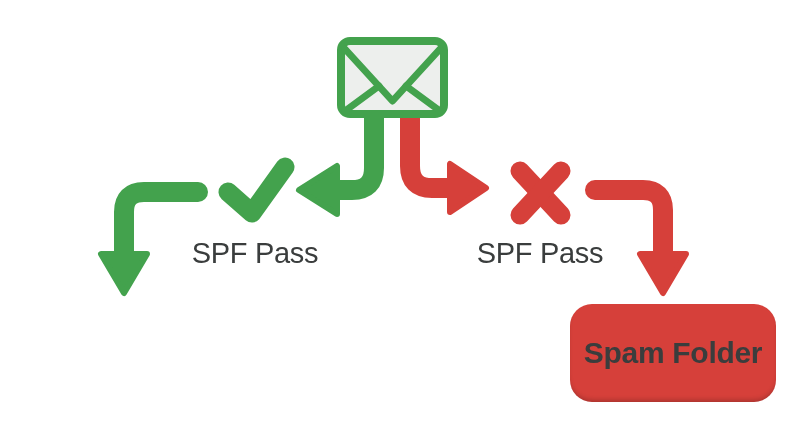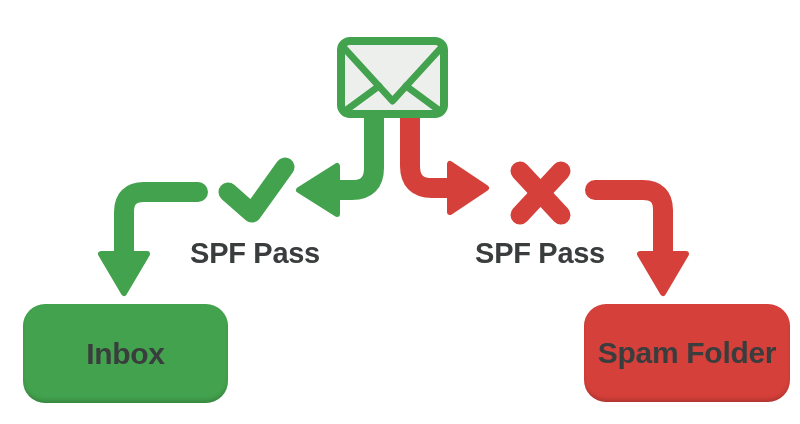--- a/index.html
+++ b/index.html
@@ -62,38 +62,38 @@
     display: flex;
     align-items: center;
     justify-content: center;
     box-shadow: inset 0 -4px 5px -2px rgba(0,0,0,0.22);
   }
   .dest-box.inbox {
     left: 23px; top: 304px; width: 205px; height: 99px;
     background: var(--pass-green);
   }
   .dest-box.spam {
-    left: 584px; top: 304px; width: 206px; height: 98px;
+    left: 570px; top: 304px; width: 206px; height: 98px;
     background: var(--fail-red);
   }
   .dest-label {
     color: var(--label-text);
     font-size: 30px;
     font-weight: 700;
     letter-spacing: -0.3px;
   }
   
   .branch-label {
     position: absolute;
     top: 237px;
     width: 200px;
     text-align: center;
     color: var(--label-text);
     font-size: 29px;
-    font-weight: 700;
+    font-weight: 400;
     letter-spacing: -0.3px;
     white-space: nowrap;
   }
   .branch-label.pass { left: 155px; }
   .branch-label.fail { left: 440px; }
 </style>
 </head>
 <body>
 
 <div class="stage" style="--background: #ffffff; --pass-green: #43A24D; --fail-red: #D6403A; --label-text: #3A3D3D; --envelope-fill: #EDEFED;">
@@ -131,20 +131,17 @@
 
     <g>
       <path class="shaft red" d="M595 190 H643 Q663 190 663 210 V258"></path>
       <path class="head red" d="M640 254 L686 254 L663 293 Z"></path>
     </g>
   </svg>
 
   <div class="branch-label pass">SPF Pass</div>
   <div class="branch-label fail">SPF Pass</div>
 
-  <div class="dest-box inbox">
-    <span class="dest-label">Inbox</span>
-  </div>
   <div class="dest-box spam">
     <span class="dest-label">Spam Folder</span>
   </div>
 
 </div>
 
 </body></html>

